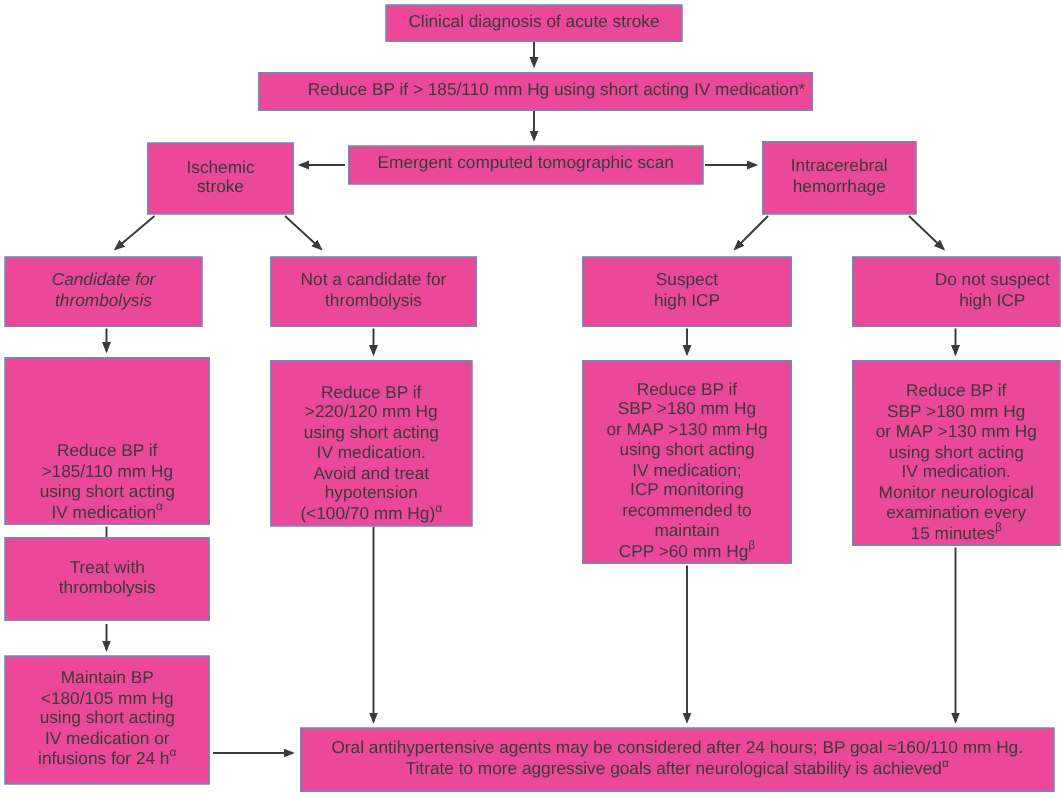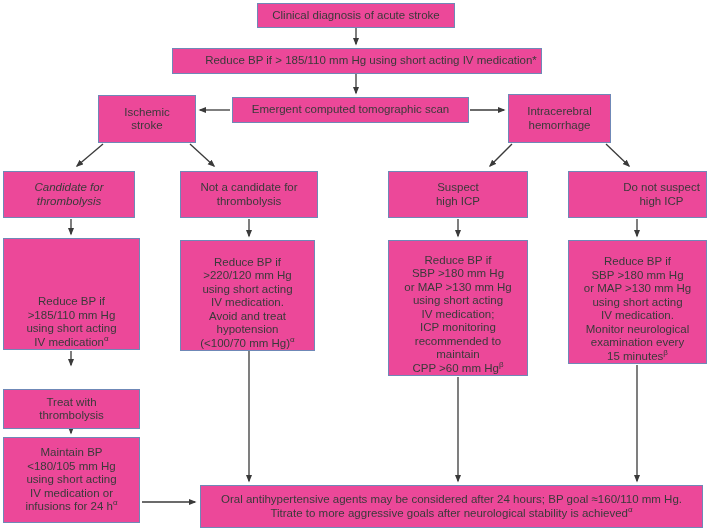--- a/index.html
+++ b/index.html
@@ -139,21 +139,21 @@
     <div class="txt"><span>Reduce BP if
 SBP &gt;180 mm Hg
 or MAP &gt;130 mm Hg
 using short acting
 IV medication.
 Monitor neurological
 examination every
 15 minutes</span><sup>β</sup></div>
   </div>
 
-  <div class="node" style="left:3px;top:389px;width:137px;height:40px;">
+  <div class="node" style="left:3px;top:358px;width:137px;height:56px;">
     <div class="txt"><span>Treat with
 thrombolysis</span></div>
   </div>
 
   <div class="node" style="left:3px;top:437px;width:137px;height:86px;">
     <div class="txt"><span>Maintain BP
 &lt;180/105 mm Hg
 using short acting
 IV medication or
 infusions for 24 h</span><sup>α</sup></div>

